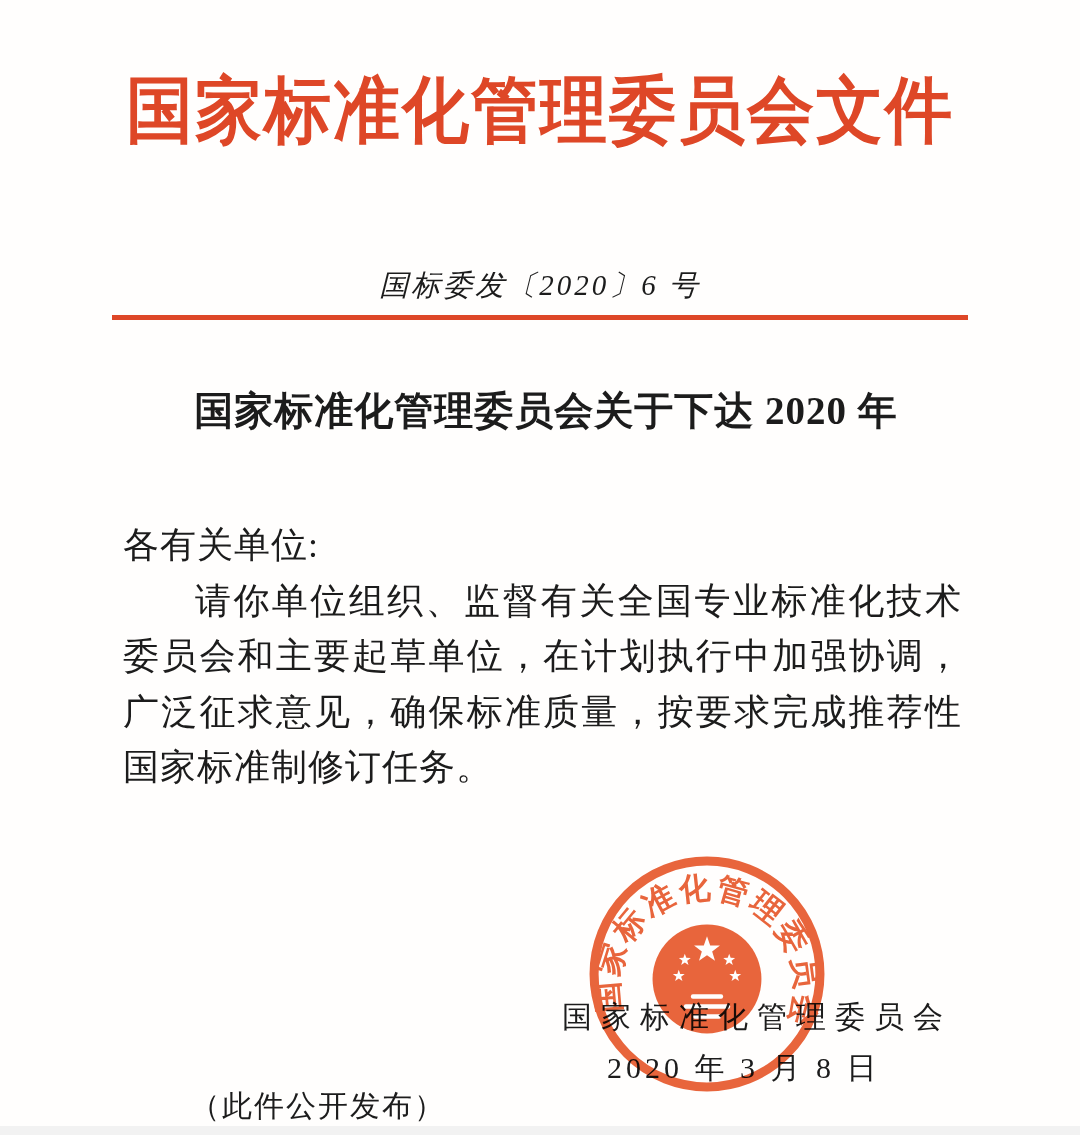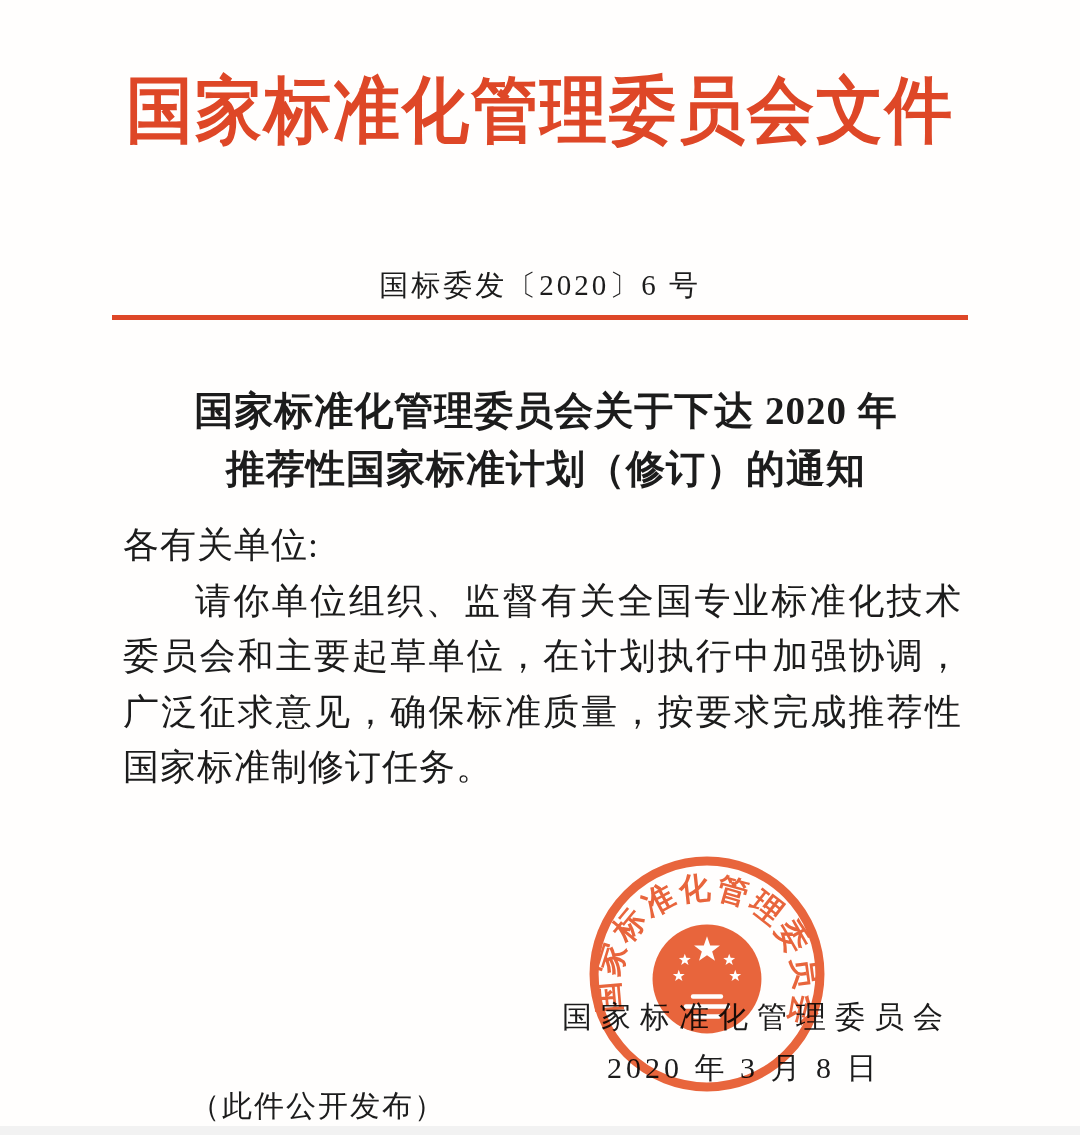--- a/index.html
+++ b/index.html
@@ -26,20 +26,21 @@
     letter-spacing:2px;
     color:var(--red);
     transform:scaleY(1.08);
     transform-origin:top center;
   }
   .doc-number{
     position:absolute;top:266px;left:0;right:0;
     text-align:center;
     font-size:29px;
     letter-spacing:3px;
+    font-style:italic;
   }
   .red-rule{
     position:absolute;top:315px;left:112px;
     width:856px;height:5px;
     background:var(--red);
   }
   .doc-title{
     position:absolute;top:382px;left:72px;right:60px;
     text-align:center;
     font-size:39px;
@@ -89,21 +90,20 @@
 <div class="page">
 
   <div class="red-title">国家标准化管理委员会文件</div>
 
   <div class="doc-number">国标委发〔2020〕6 号</div>
 
   <div class="red-rule"></div>
 
   <div class="doc-title">
     <div>国家标准化管理委员会关于下达 2020 年</div>
-    <div>推荐性国家标准计划（修订）的通知</div>
   </div>
 
   <div class="body-text">
     <p class="salutation">各有关单位:</p>
     <p class="para">请你单位组织、监督有关全国专业标准化技术委员会和主要起草单位，在计划执行中加强协调，广泛征求意见，确保标准质量，按要求完成推荐性国家标准制修订任务。</p>
   </div>
 
   <div class="signature">国家标准化管理委员会</div>
 
   <div class="sign-date">2020 年 3 月 8 日</div>

